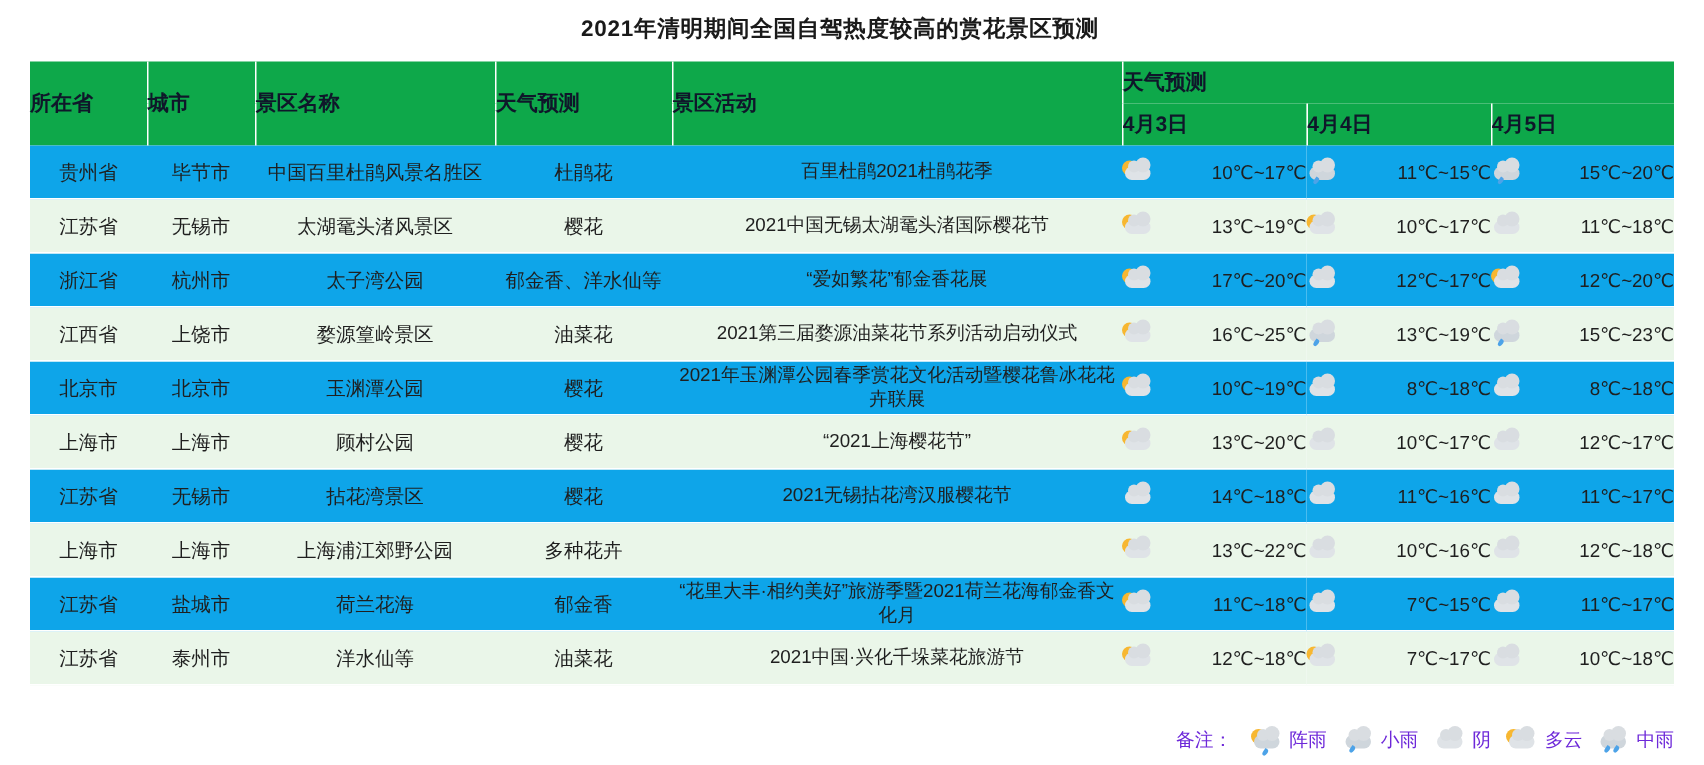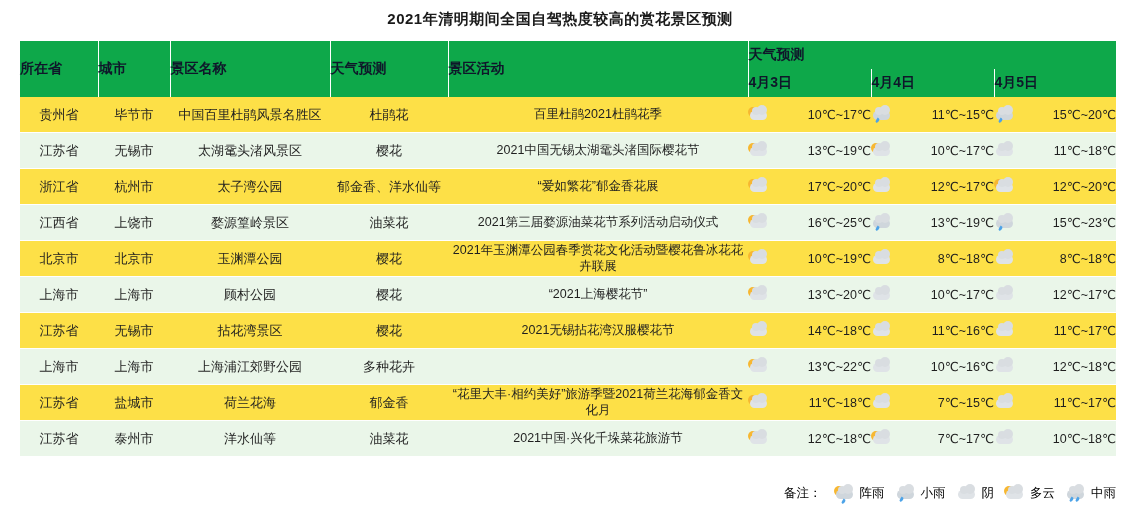--- a/index.html
+++ b/index.html
@@ -52,21 +52,21 @@
     height: 28px;
     font-size: 14px;
   }
   tbody td {
     font-size: 13px;
     text-align: center;
     height: 35px;
     border-bottom: 1px solid #ffffff;
     color: #1f1f1f;
   }
-  tbody tr.odd td { background: #fde047; }
+  tbody tr.odd td { background: #0ea5e9; }
   tbody tr.even td { background: #eaf6e9; }
   td.activity {
     font-size: 12.5px;
     line-height: 1.25;
     padding: 2px 6px;
   }
   td.wx {
     font-size: 12.5px;
     white-space: nowrap;
   }
@@ -139,21 +139,21 @@
   .ic.shower .cloud, .ic.lightrain .cloud, .ic.modrain .cloud { background: #cfd6dc; }
 
   .legend {
     position: absolute;
     right: 20px;
     bottom: 8px;
     display: flex;
     align-items: center;
     gap: 10px;
     font-size: 12.5px;
-    color: #000000;
+    color: #6d28d9;
   }
   .legend .lab { margin-right: 2px; }
   .legend .item {
     display: flex;
     align-items: center;
     gap: 4px;
   }
 </style>
 </head>
 <body>

